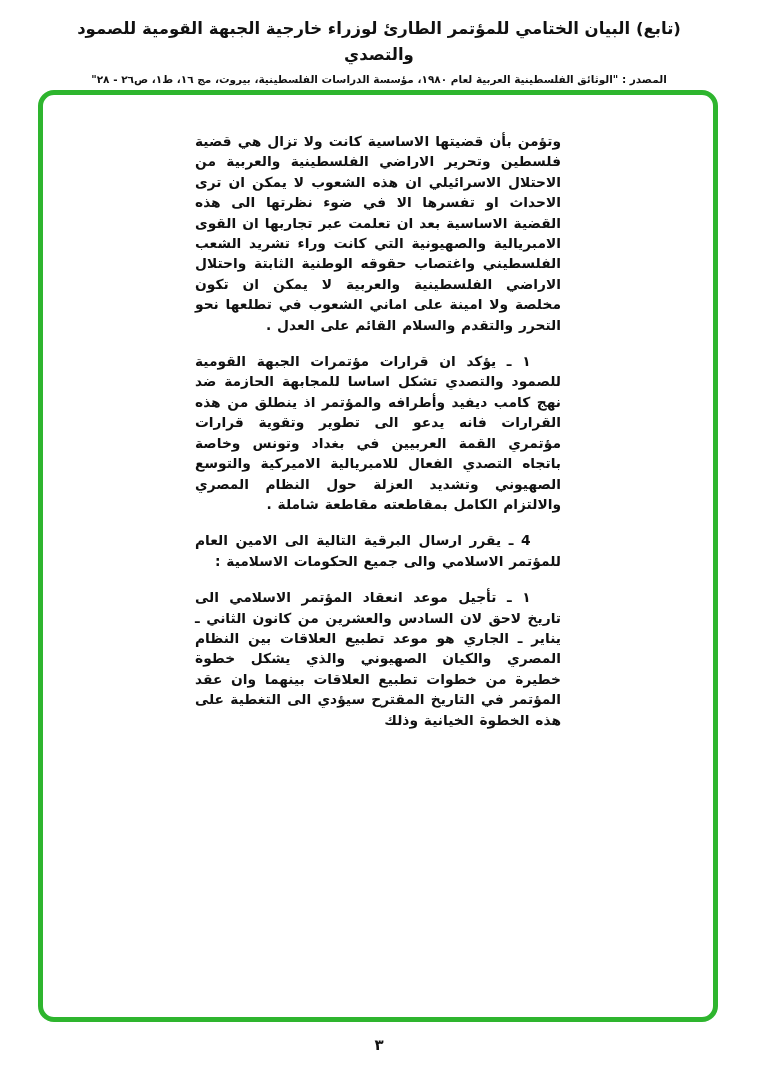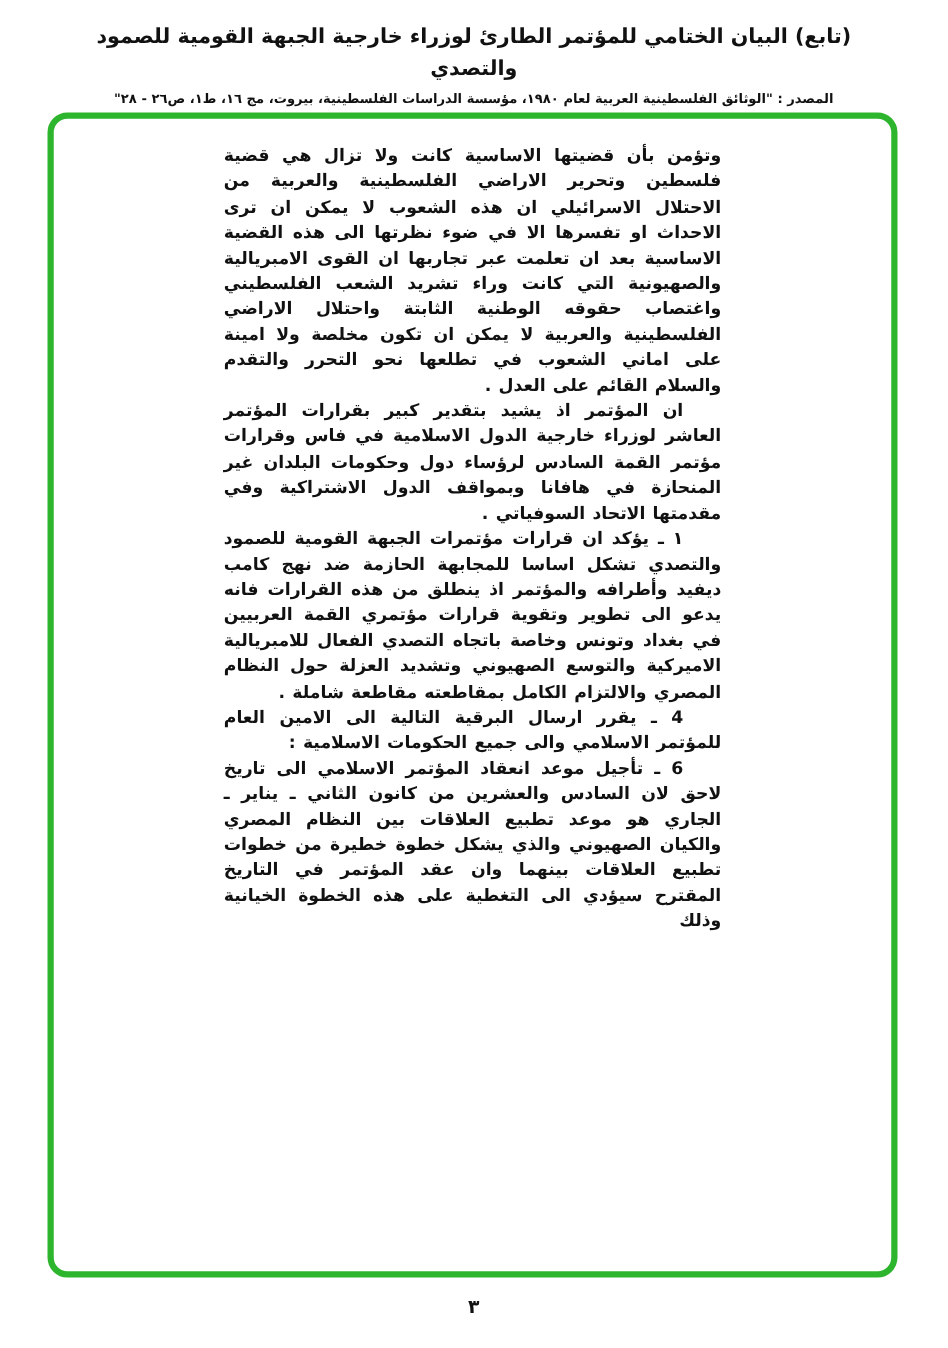--- a/index.html
+++ b/index.html
@@ -52,21 +52,21 @@
     left: 50%;
     transform: translateX(-50%);
     width: 398px;
     direction: rtl;
     text-align: justify;
     font-size: 13.8px;
     font-weight: bold;
     line-height: 20.4px;
     word-spacing: 1px;
   }
-  .text-column p { margin: 0; }
+  .text-column p { margin: 16px; }
   .text-column p.indent { text-indent: 2.2em; }
   .page-number {
     position: absolute;
     top: 1036px;
     left: 0;
     right: 0;
     text-align: center;
     font-size: 15px;
     font-weight: bold;
   }
@@ -77,22 +77,21 @@
 <div class="page">
 
   <div class="header">
     <h1 class="doc-title">(تابع) البيان الختامي للمؤتمر الطارئ لوزراء خارجية الجبهة القومية للصمود والتصدي</h1>
     <div class="source-line">المصدر : "الوثائق الفلسطينية العربية لعام ١٩٨٠، مؤسسة الدراسات الفلسطينية، بيروت، مج ١٦، ط١، ص٢٦ - ٢٨"</div>
   </div>
 
   <div class="green-frame">
     <div class="text-column">
       <p>وتؤمن بأن قضيتها الاساسية كانت ولا تزال هي قضية فلسطين وتحرير الاراضي الفلسطينية والعربية من الاحتلال الاسرائيلي ان هذه الشعوب لا يمكن ان ترى الاحداث او تفسرها الا في ضوء نظرتها الى هذه القضية الاساسية بعد ان تعلمت عبر تجاربها ان القوى الامبريالية والصهيونية التي كانت وراء تشريد الشعب الفلسطيني واغتصاب حقوقه الوطنية الثابتة واحتلال الاراضي الفلسطينية والعربية لا يمكن ان تكون مخلصة ولا امينة على اماني الشعوب في تطلعها نحو التحرر والتقدم والسلام القائم على العدل .</p>
-      <p class="indent">ان المؤتمر اذ يشيد بتقدير كبير بقرارات المؤتمر العاشر لوزراء خارجية الدول الاسلامية في فاس وقرارات مؤتمر القمة السادس لرؤساء دول وحكومات البلدان غير المنحازة في هافانا وبمواقف الدول الاشتراكية وفي مقدمتها الاتحاد السوفياتي .</p>
       <p class="indent">١ ـ يؤكد ان قرارات مؤتمرات الجبهة القومية للصمود والتصدي تشكل اساسا للمجابهة الحازمة ضد نهج كامب ديفيد وأطرافه والمؤتمر اذ ينطلق من هذه القرارات فانه يدعو الى تطوير وتقوية قرارات مؤتمري القمة العربيين في بغداد وتونس وخاصة باتجاه التصدي الفعال للامبريالية الاميركية والتوسع الصهيوني وتشديد العزلة حول النظام المصري والالتزام الكامل بمقاطعته مقاطعة شاملة .</p>
       <p class="indent">4 ـ يقرر ارسال البرقية التالية الى الامين العام للمؤتمر الاسلامي والى جميع الحكومات الاسلامية :</p>
-      <p class="indent">6 ـ تأجيل موعد انعقاد المؤتمر الاسلامي الى تاريخ لاحق لان السادس والعشرين من كانون الثاني ـ يناير ـ الجاري هو موعد تطبيع العلاقات بين النظام المصري والكيان الصهيوني والذي يشكل خطوة خطيرة من خطوات تطبيع العلاقات بينهما وان عقد المؤتمر في التاريخ المقترح سيؤدي الى التغطية على هذه الخطوة الخيانية وذلك</p>
+      <p class="indent">١ ـ تأجيل موعد انعقاد المؤتمر الاسلامي الى تاريخ لاحق لان السادس والعشرين من كانون الثاني ـ يناير ـ الجاري هو موعد تطبيع العلاقات بين النظام المصري والكيان الصهيوني والذي يشكل خطوة خطيرة من خطوات تطبيع العلاقات بينهما وان عقد المؤتمر في التاريخ المقترح سيؤدي الى التغطية على هذه الخطوة الخيانية وذلك</p>
     </div>
   </div>
 
   <div class="page-number">٣</div>
 
 </div>
 
 </body></html>

